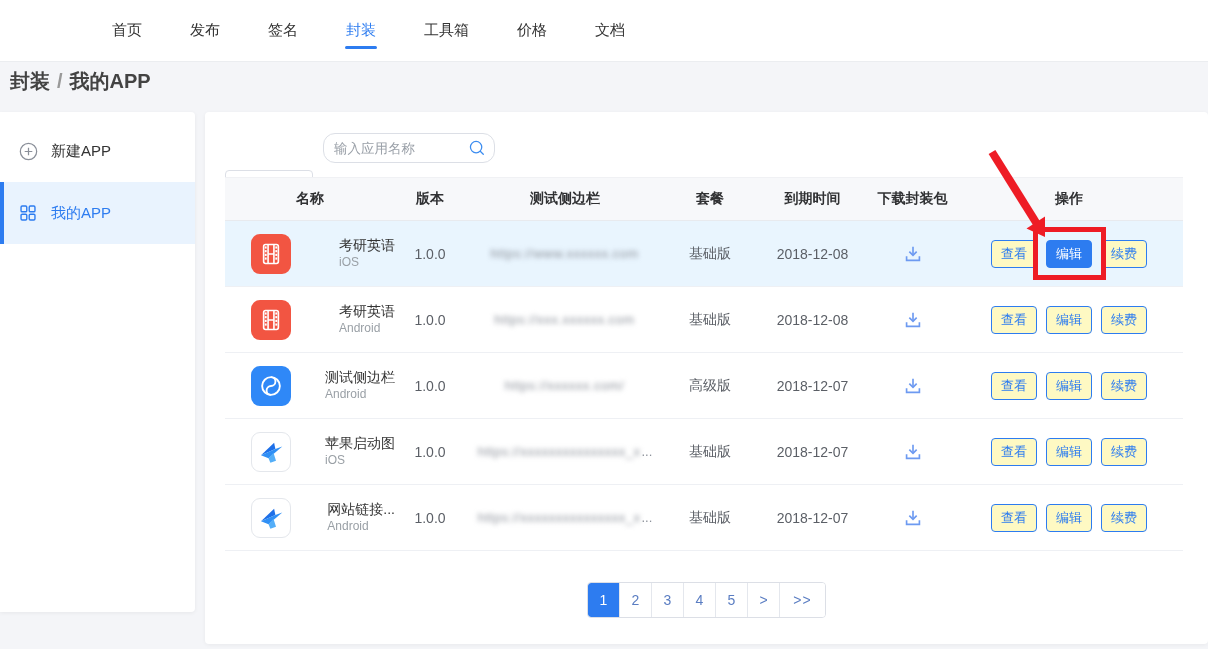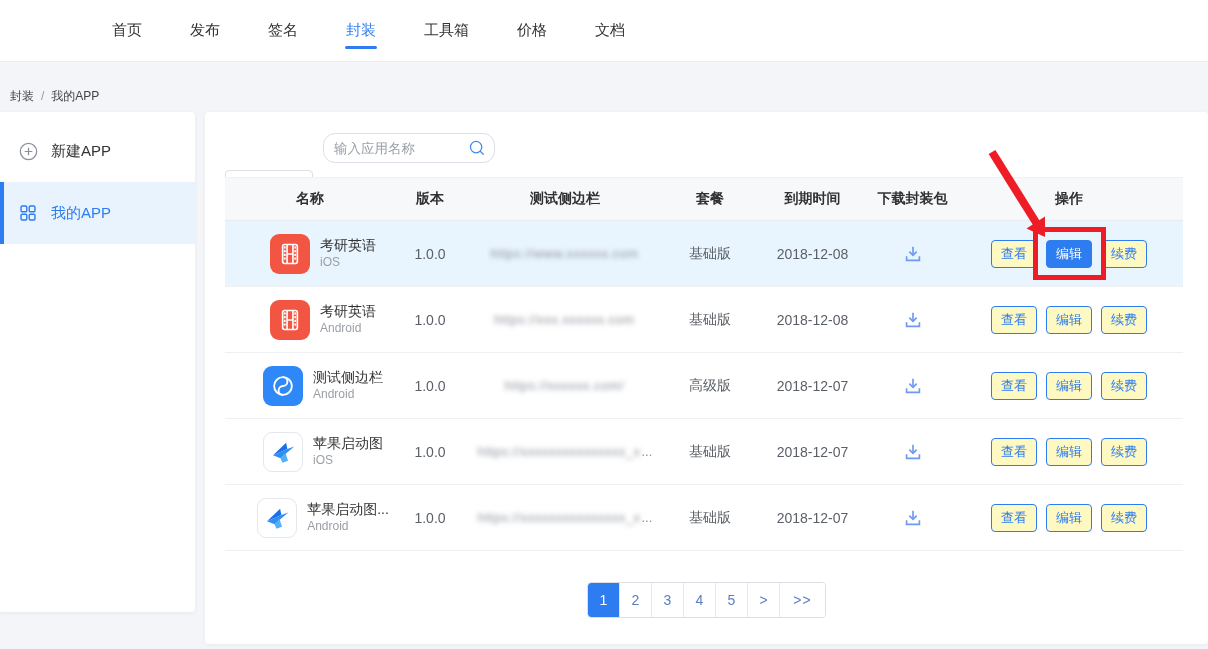--- a/index.html
+++ b/index.html
@@ -6,21 +6,21 @@
   html,body { width:1208px; height:649px; overflow:hidden; }
   body { font-family:"Liberation Sans","DejaVu Sans",sans-serif; background:#f4f5f8; position:relative; color:#333; }
 
   
   .topnav { position:absolute; left:0; top:0; width:1208px; height:62px; background:#fff; border-bottom:1px solid #ebedf0; display:flex; align-items:center; padding-left:112px; gap:48px; z-index:2; }
   .nav-item { font-size:15px; color:#333; height:62px; display:flex; align-items:center; position:relative; cursor:pointer; }
   .nav-item.active { color:#2d7cf0; }
   .nav-item.active::after { content:""; position:absolute; left:-1px; right:-1px; bottom:13px; height:3px; background:#2d7cf0; border-radius:2px; }
 
   
-  .breadcrumb { position:absolute; left:10px; top:88px; font-size:12px; color:#434343; }
+  .breadcrumb { position:absolute; left:10px; top:68px; font-size:20px; color:#434343;font-weight:bold; }
   .breadcrumb .sep { color:#999; margin:0 7px; }
 
   
   .sidebar { position:absolute; left:0; top:112px; width:195px; height:500px; background:#fff; border-radius:0 4px 4px 0; box-shadow:0 1px 4px rgba(0,0,0,0.06); padding-top:8px; z-index:1; }
   .side-item { height:62px; display:flex; align-items:center; padding-left:18px; gap:13px; font-size:15px; color:#333; cursor:pointer; position:relative; }
   .side-item.active { background:#e9f3fe; color:#2d7cf0; }
   .side-item.active::before { content:""; position:absolute; left:0; top:0; bottom:0; width:4px; background:#2d7cf0; }
   .side-item .ic { width:20px; height:20px; display:flex; align-items:center; justify-content:center; }
 
   
@@ -34,21 +34,21 @@
   .searchbox input { border:none; outline:none; flex:1; font-size:13.5px; color:#333; min-width:0; font-family:inherit; background:transparent; }
   .searchbox input::placeholder { color:#9aa0a8; }
 
   
   .table { position:absolute; left:20px; top:65px; width:958px; }
   .thead { display:flex; height:44px; align-items:center; background:#f7f8fa; border-top:1px solid #f0f1f4; border-bottom:1px solid #e8eaee; }
   .thead .cell { font-weight:700; font-size:14px; color:#303133; }
   .trow { display:flex; height:66px; align-items:center; border-bottom:1px solid #eef0f4; background:#fff; }
   .trow.hl { background:#e9f5fe; }
   .cell { display:flex; align-items:center; justify-content:center; text-align:center; font-size:14px; color:#5b5f66; }
-  .c-name { width:170px; justify-content:center; text-align:left; padding-left:26px; }
+  .c-name { width:170px; justify-content:space-between; text-align:left; padding-left:26px; }
   .c-ver  { width:70px; }
   .c-link { width:200px; }
   .c-plan { width:90px; }
   .c-date { width:115px; }
   .c-dl   { width:85px; }
   .c-ops  { width:228px; gap:9px; }
 
   .app-icon { width:40px; height:40px; border-radius:9px; display:flex; align-items:center; justify-content:center; flex:none; }
   .app-icon.red  { background:#f25542; }
   .app-icon.blue { background:#2f88f7; }
@@ -320,21 +320,21 @@
     <div class="trow">
       <div class="cell c-name">
         <div class="app-icon white">
           <svg width="30" height="30" viewBox="0 0 24 24">
               <polygon points="4,14.5 14.5,4.5 15.5,9.5" fill="#1d6fe8"></polygon>
               <polygon points="4,14.5 15.5,9.5 21,7.5 10,17" fill="#2f8ff5"></polygon>
               <polygon points="10,17 14,12.5 16,19 11.5,20.5" fill="#54aef8"></polygon>
             </svg>
         </div>
         <div class="nm">
-          <div class="nm-t">苹果启动图...</div>
+          <div class="nm-t">网站链接...</div>
           <div class="nm-p">Android</div>
         </div>
       </div>
       <div class="cell c-ver">1.0.0</div>
       <div class="cell c-link">
           <span class="blur">https://xxxxxxxxxxxxxxx_x</span>
           <span class="ellip">...</span>
         </div>
       <div class="cell c-plan">基础版</div>
       <div class="cell c-date">2018-12-07</div>

